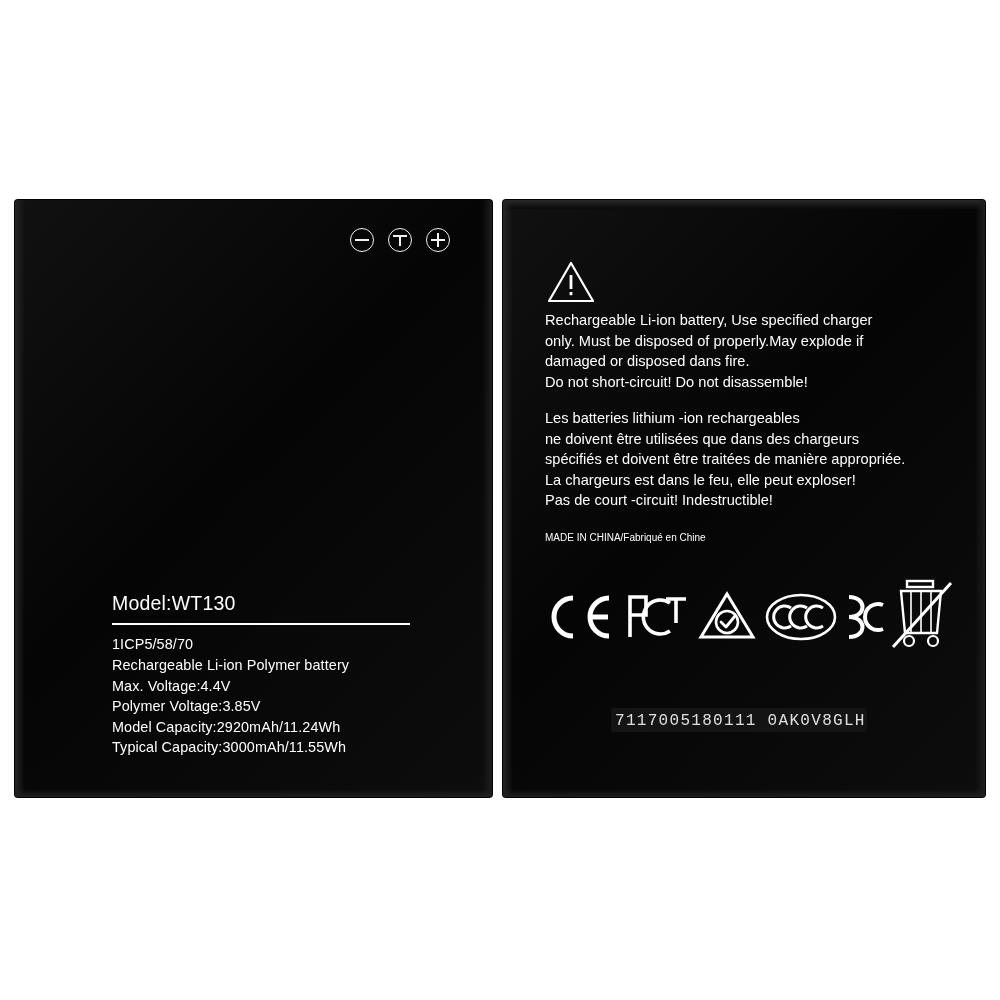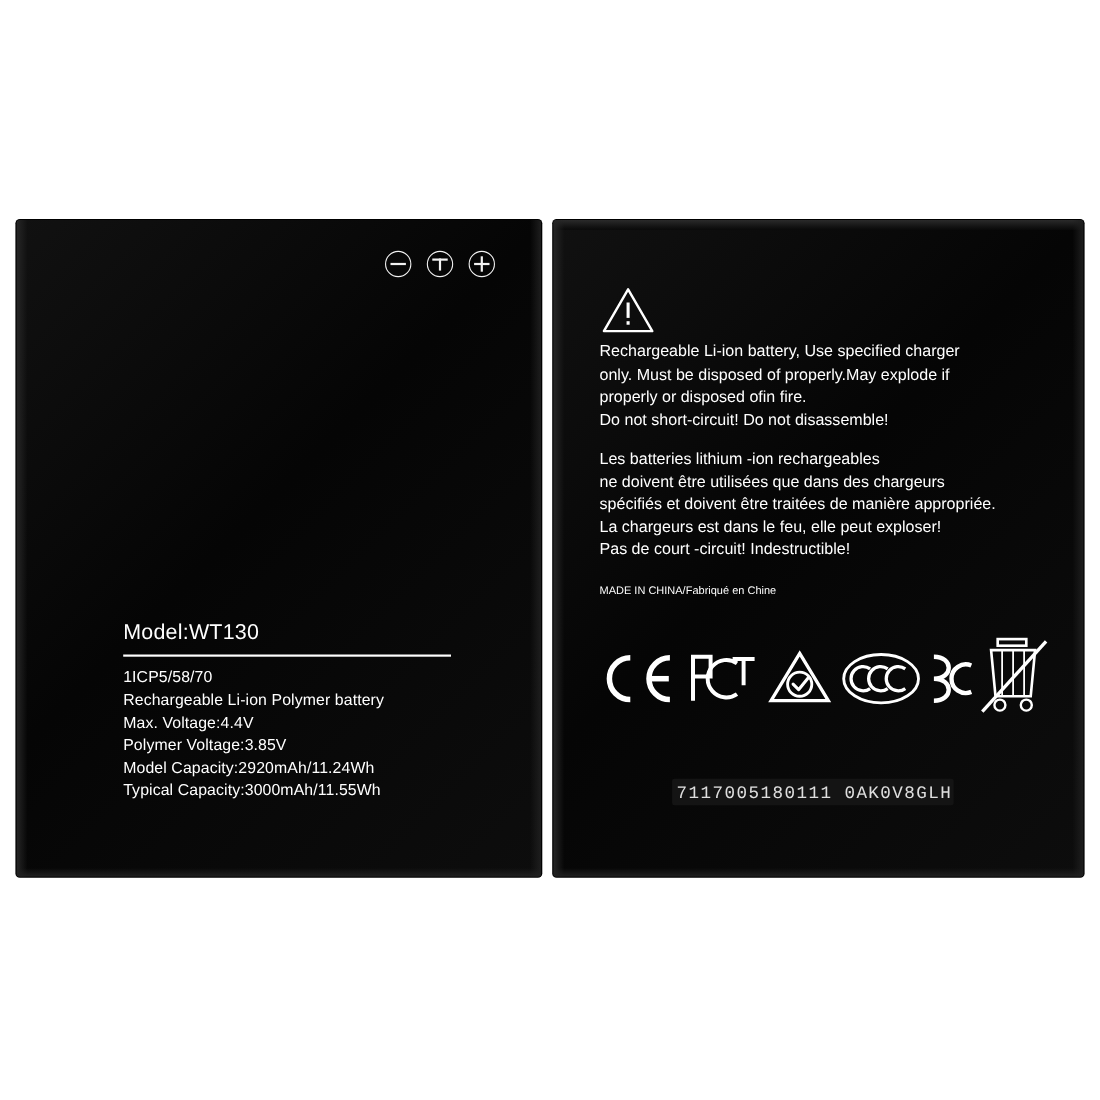--- a/index.html
+++ b/index.html
@@ -112,21 +112,21 @@
     bottom: 5px;
     left: 50%;
     width: 1.8px;
     margin-left: -0.9px;
     background: #f2f2f2;
   }
 
   .front-text {
     position: absolute;
     left: 97px;
-    bottom: 67px;
+    bottom: 39px;
     width: 340px;
     color: #ffffff;
     margin-top: 34px;
   }
   .model-line {
     font-size: 19.5px;
     letter-spacing: 0.2px;
     margin-bottom: 8px;
   }
   .rule {
@@ -251,21 +251,21 @@
 
     <svg class="warn-tri" viewBox="0 0 48 44">
       <polygon points="24,3 46,41 2,41" fill="none" stroke="#ffffff" stroke-width="2.2" stroke-linejoin="round"></polygon>
       <rect x="22.6" y="15" width="2.8" height="14" fill="#ffffff"></rect>
       <rect x="22.6" y="32" width="2.8" height="3.2" fill="#ffffff"></rect>
     </svg>
 
     <div class="back-block warn-en">
       <div>Rechargeable Li-ion battery, Use specified charger</div>
       <div>only. Must be disposed of properly.May explode if</div>
-      <div>properly or disposed ofin fire.</div>
+      <div>damaged or disposed dans fire.</div>
       <div>Do not short-circuit! Do not disassemble!</div>
     </div>
 
     <div class="back-block warn-fr">
       <div>Les batteries lithium -ion rechargeables</div>
       <div>ne doivent être utilisées que dans des chargeurs</div>
       <div>spécifiés et doivent être traitées de manière appropriée.</div>
       <div>La chargeurs est dans le feu, elle peut exploser!</div>
       <div>Pas de court -circuit! Indestructible!</div>
     </div>

